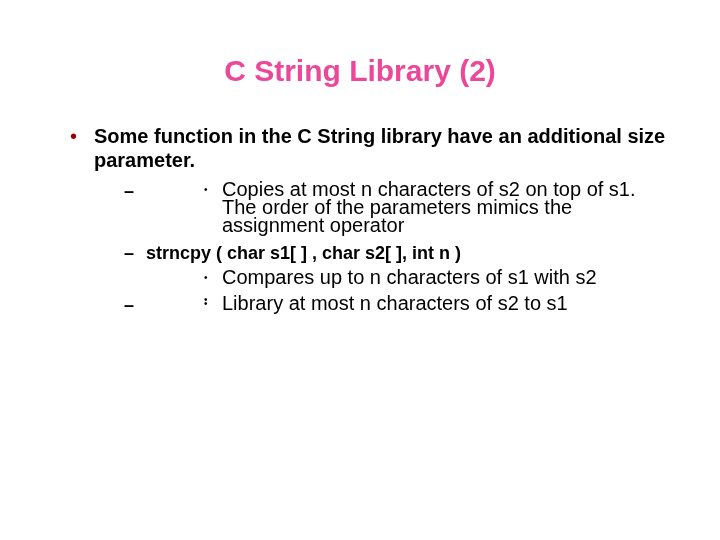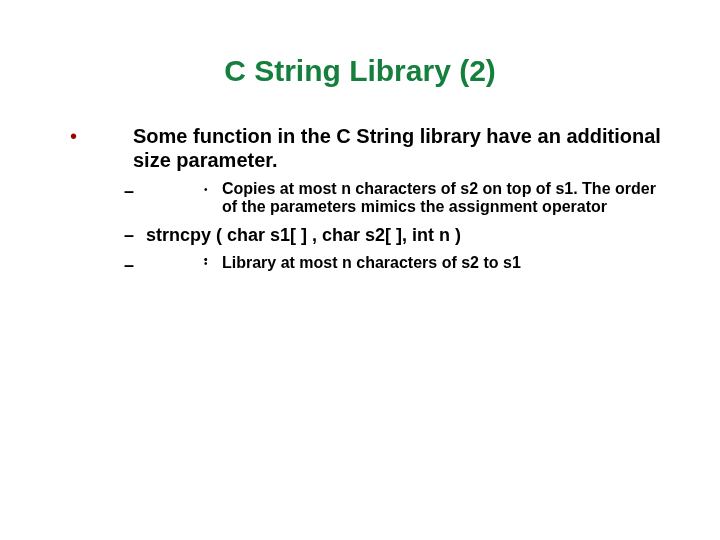--- a/index.html
+++ b/index.html
@@ -1,28 +1,28 @@
 <!DOCTYPE html>
 <html><head>
 <meta charset="utf-8">
 <style>
   * { margin: 0; padding: 0; box-sizing: border-box; }
   html, body { width: 720px; height: 540px; background: #fff; font-family: Arial, Helvetica, sans-serif; }
   .slide { position: relative; width: 720px; height: 540px; padding: 0; }
-  .title { text-align: center; font-size: 30px; font-weight: bold; color: #15803d; margin-top: 54px; margin-bottom: 36px; }
+  .title { text-align: center; font-size: 30px; font-weight: bold; color: #ec4899; margin-top: 54px; margin-bottom: 36px; }
   .content { padding-left: 64px; padding-right: 50px; }
   .lvl1 { position: relative; padding-left: 30px; margin-bottom: 10px; }
   .lvl1 .bullet { position: absolute; left: 6px; top: 0; color: #990000; font-size: 20px; line-height: 24px; }
-  .lvl1-text { font-size: 20px; font-weight: bold; color: #000; line-height: 24px; margin-left: 39px; }
+  .lvl1-text { font-size: 20px; font-weight: bold; color: #000; line-height: 24px; }
   .lvl2 { position: relative; padding-left: 52px; margin-top: 8px; margin-bottom: 4px; }
   .lvl2 .dash { position: absolute; left: 30px; top: 0; font-size: 18px; font-weight: bold; color: #000; line-height: 22px; }
   .lvl2-text { font-size: 18px; font-weight: bold; color: #000; line-height: 22px; }
   .lvl3 { position: relative; padding-left: 76px; margin-top: 4px; margin-bottom: 4px; }
   .lvl3 .dot { position: absolute; left: 58px; top: 1px; font-size: 10px; color: #000; line-height: 18px; }
-  .lvl3-text { font-size: 16px; font-weight: bold; color: #000; line-height: 18px; }
+  .lvl3-text { font-size: 20px; font-weight: normal; color: #000; line-height: 18px; }
 </style>
 </head>
 <body>
 
 <div class="slide">
 
   <div class="title">C String Library (2)</div>
 
   <div class="content">
 
@@ -36,20 +36,21 @@
           <span class="dot">•</span>
           <div class="lvl3-text">Copies at most n characters of s2 on top of s1.  The order of the parameters mimics the assignment operator</div>
         </div>
       </div>
 
       <div class="lvl2">
         <span class="dash">–</span>
         <div class="lvl2-text">strncpy ( char s1[ ] , char s2[ ], int n )</div>
         <div class="lvl3">
           <span class="dot">•</span>
+          <div class="lvl3-text">Compares up to n characters of s1 with s2</div>
         </div>
         <div class="lvl3">
           <span class="dot">•</span>
         </div>
       </div>
 
       <div class="lvl2">
         <span class="dash">–</span>
         <div class="lvl3">
           <span class="dot">•</span>

